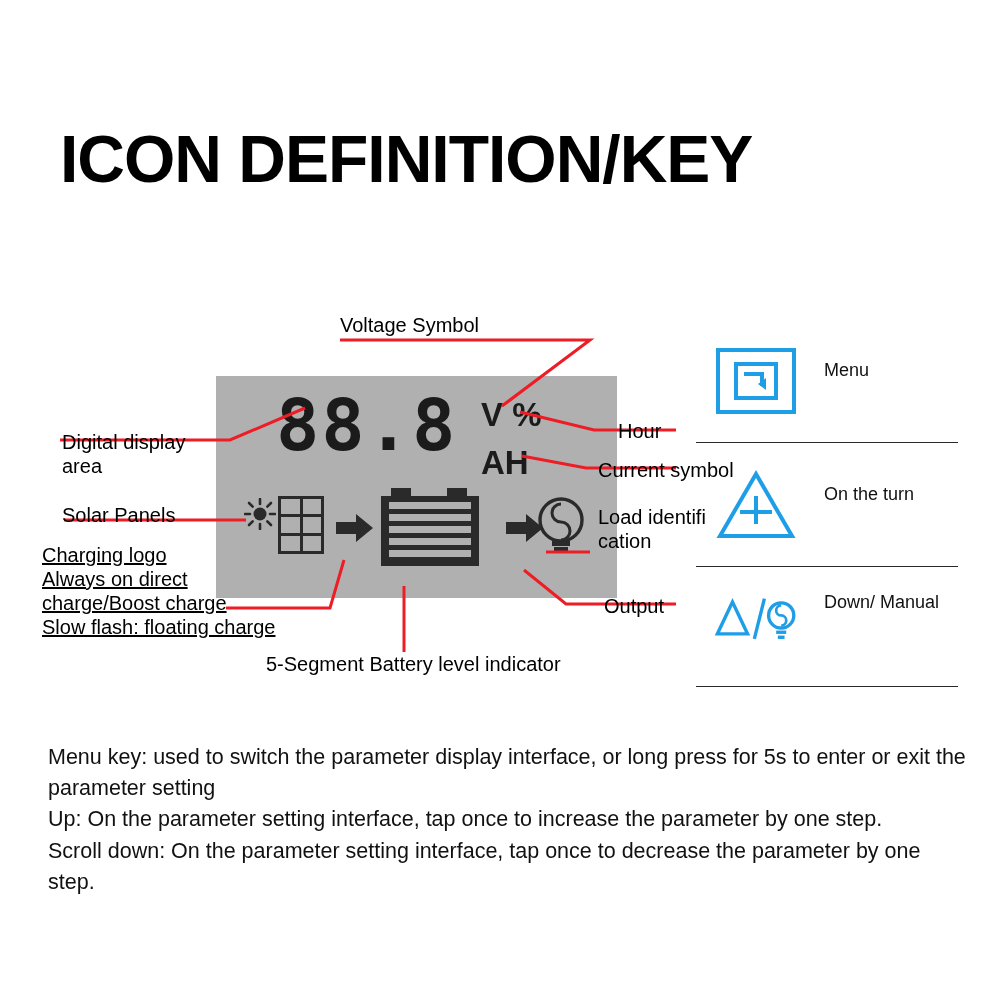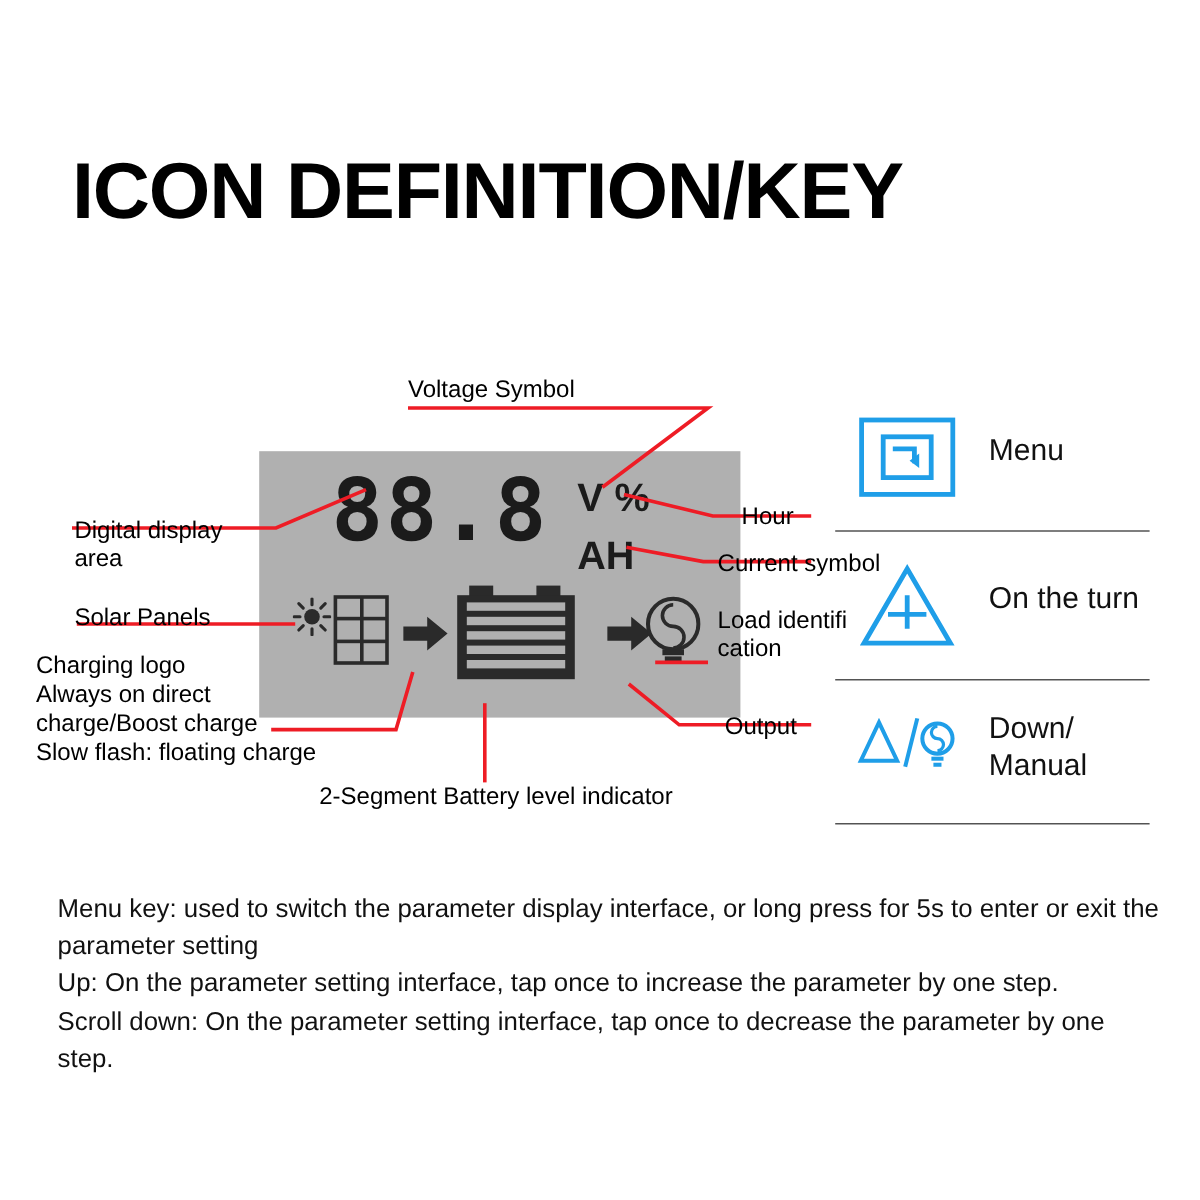--- a/index.html
+++ b/index.html
@@ -163,21 +163,21 @@
     position: absolute;
     left: 18px;
     top: 6px;
     width: 84px;
     height: 74px;
   }
   .key-row .klabel {
     position: absolute;
     left: 128px;
     top: 22px;
-    font-size: 25px;
+    font-size: 18px;
     line-height: 1.22;
     color: #111;
   }
   .key-div {
     position: absolute;
     left: 696px;
     width: 262px;
     height: 0;
     border-top: 1.6px solid #2a2a2a;
   }
@@ -277,25 +277,25 @@
       <path d="M590 552 L546 552"></path>
 
       <path d="M676 604 L566 604 L524 570"></path>
     </g>
   </svg>
 
   <div class="lbl" style="left:340px; top:313px;">Voltage Symbol</div>
   <div class="lbl" style="left:62px; top:418px;margin-top:12px;">Digital display
 area</div>
   <div class="lbl" style="left:62px; top:503px;">Solar Panels</div>
-  <div class="lbl" style="left:30px; top:543px;">Charging logo
+  <div class="lbl" style="left:42px; top:543px;text-decoration:underline;">Charging logo
 Always on direct
 charge/Boost charge
 Slow flash: floating charge</div>
-  <div class="lbl" style="left:266px; top:652px;">2-Segment Battery level indicator</div>
+  <div class="lbl" style="left:266px; top:652px;">5-Segment Battery level indicator</div>
   <div class="lbl" style="left:618px; top:419px;">Hour</div>
   <div class="lbl" style="left:598px; top:458px;">Current symbol</div>
   <div class="lbl" style="left:598px; top:505px;">Load identifi
 cation</div>
   <div class="lbl" style="left:604px; top:594px;">Output</div>
 
   <div class="key-row" style="top:338px;">
     <svg class="kicon" viewBox="0 0 84 74">
       <rect x="4" y="6" width="76" height="62" fill="none" stroke="#1f9ee8" stroke-width="4"></rect>
       <rect x="22" y="20" width="40" height="34" fill="none" stroke="#1f9ee8" stroke-width="4"></rect>

